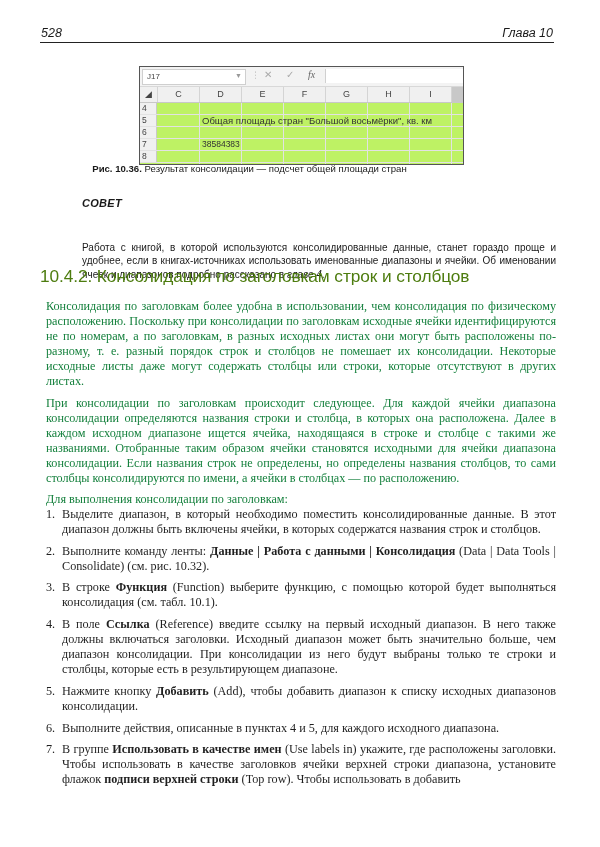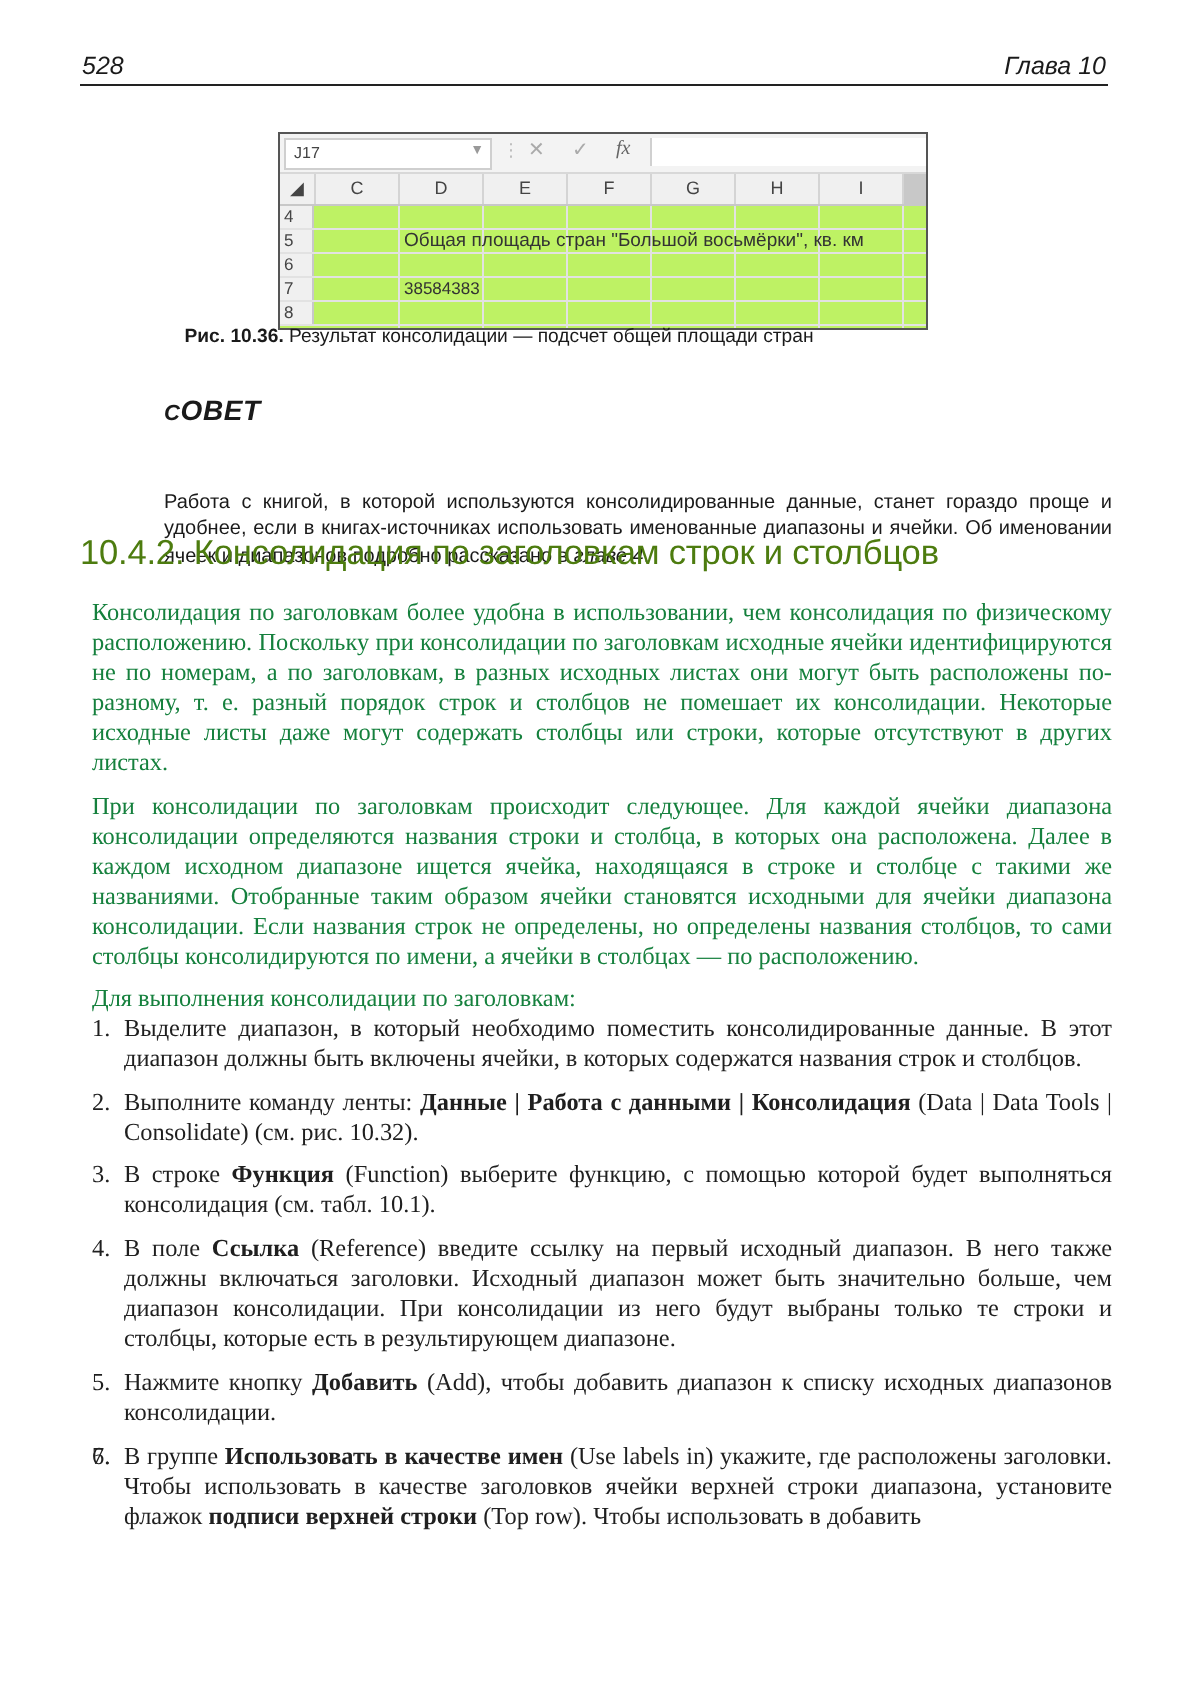--- a/index.html
+++ b/index.html
@@ -24,21 +24,21 @@
   .xl .row { position: absolute; left: 0; width: 100%; height: 11px; border-bottom: 1px solid #e2e2e2; }
   .xl .row .rh { position: absolute; left: 0; top: 0; width: 17px; height: 11px; background: #f0f0f0; border-right: 1px solid #c8c8c8; font-size: 8.5px; line-height: 11px; padding-left: 2px; box-sizing: border-box; color: #444; }
   .xl .row .cell { position: absolute; top: 0; height: 11px; line-height: 11px; font-size: 8.5px; white-space: nowrap; color: #333; }
   .xl .vline { position: absolute; top: 36px; bottom: 0; width: 1px; background: #e2e2e2; }
 
   .caption { position: absolute; left: 0; width: 499px; top: 163px; text-align: center; font-family: "Liberation Sans", sans-serif; font-size: 9.6px; }
   .caption b { font-weight: bold; }
 
   .tip { position: absolute; left: 82px; width: 474px; top: 197px; font-family: "Liberation Sans", sans-serif; }
   .tip .tip-title { font-weight: bold; font-style: italic; font-size: 11px; letter-spacing: 0.3px; margin-bottom: 3px; }
-  .tip .tip-title .sc { font-size: 14px; }
+  .tip .tip-title .sc { font-size: 11px; }
   .tip .tip-text { font-size: 10px; line-height: 13.4px; text-align: justify; margin-top: 32px; }
   .tip .tip-text i { font-style: italic; }
 
   h2.section { position: absolute; left: 40px; top: 266px; margin: 0; font-family: "Liberation Sans", sans-serif; font-weight: normal; font-size: 17.3px; color: #4d7c0f; letter-spacing: -0.1px; }
 
   .body { position: absolute; left: 46px; width: 510px; font-family: "Liberation Serif", serif; font-size: 12.2px; line-height: 15.1px; text-align: justify; color: #15803d; }
   .body p { margin: 0 0 6px 0; text-indent: 0; }
   ol.steps { position: absolute; left: 46px; width: 510px; margin: 0; padding: 0; list-style: none; font-family: "Liberation Serif", serif; font-size: 12.2px; line-height: 15.1px; color: #1f1f1f; }
   ol.steps li { position: relative; padding-left: 16px; text-align: justify; margin-bottom: 6.5px; }
   ol.steps li .n { position: absolute; left: 0; top: 0; }
@@ -119,15 +119,15 @@
   <p>При консолидации по заголовкам происходит следующее. Для каждой ячейки диапазона консолидации определяются названия строки и столбца, в которых она расположена. Далее в каждом исходном диапазоне ищется ячейка, находящаяся в строке и столбце с такими же названиями. Отобранные таким образом ячейки становятся исходными для ячейки диапазона консолидации. Если названия строк не определены, но определены названия столбцов, то сами столбцы консолидируются по имени, а ячейки в столбцах — по расположению.</p>
   <p>Для выполнения консолидации по заголовкам:</p>
 </div>
 
 <ol class="steps" id="steps" style="top:507px">
     <li><span class="n">1.</span><span>Выделите диапазон, в который необходимо поместить консолидированные данные. В этот диапазон должны быть включены ячейки, в которых содержатся названия строк и столбцов.</span></li>
     <li><span class="n">2.</span><span>Выполните команду ленты: </span><b>Данные | Работа с данными | Консолидация</b><span> (Data | Data Tools | Consolidate) (см. рис. 10.32).</span></li>
     <li><span class="n">3.</span><span>В строке </span><b>Функция</b><span> (Function) выберите функцию, с помощью которой будет выполняться консолидация (см. табл. 10.1).</span></li>
     <li><span class="n">4.</span><span>В поле </span><b>Ссылка</b><span> (Reference) введите ссылку на первый исходный диапазон. В него также должны включаться заголовки. Исходный диапазон может быть значительно больше, чем диапазон консолидации. При консолидации из него будут выбраны только те строки и столбцы, которые есть в результирующем диапазоне.</span></li>
     <li><span class="n">5.</span><span>Нажмите кнопку </span><b>Добавить</b><span> (Add), чтобы добавить диапазон к списку исходных диапазонов консолидации.</span></li>
-    <li><span class="n">6.</span></li>
+    <li><span class="n">6.</span><span>Выполните действия, описанные в пунктах 4 и 5, для каждого исходного диапазона.</span></li>
     <li><span class="n">7.</span><span>В группе </span><b>Использовать в качестве имен</b><span> (Use labels in) укажите, где расположены заголовки. Чтобы использовать в качестве заголовков ячейки верхней строки диапазона, установите флажок </span><b>подписи верхней строки</b><span> (Top row). Чтобы использовать в добавить</span></li>
   </ol>
 
 </body></html>

